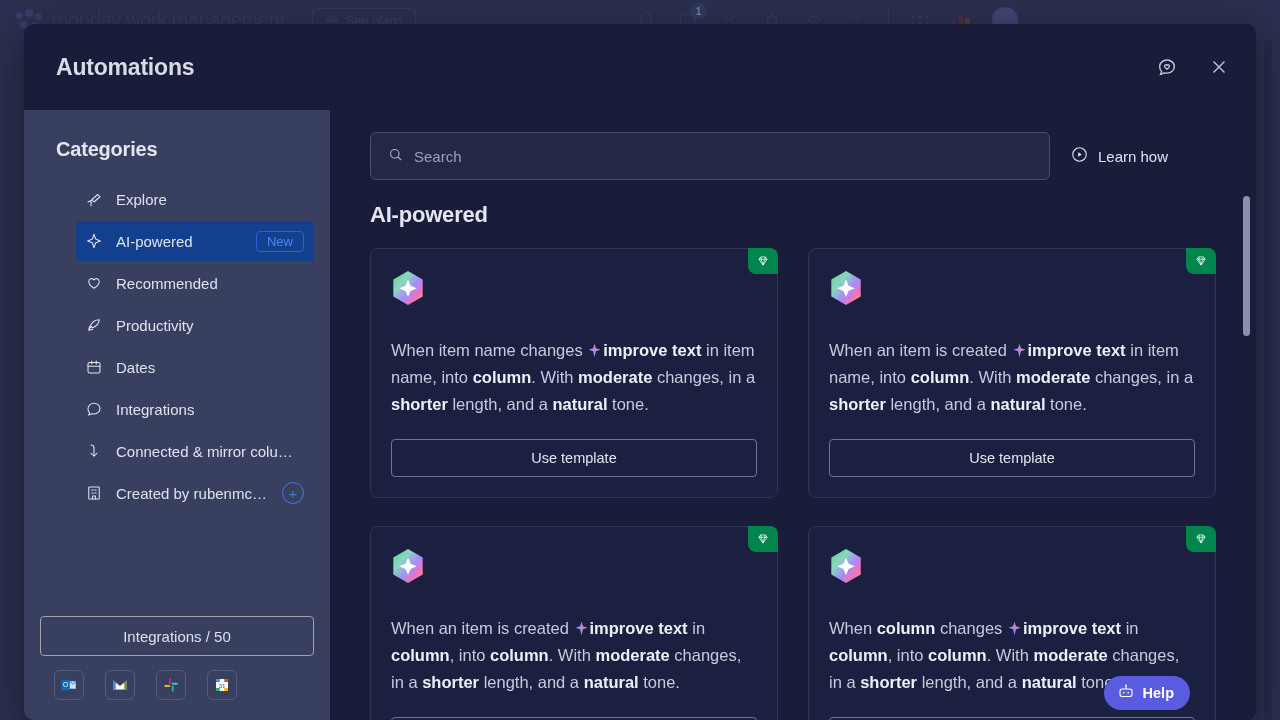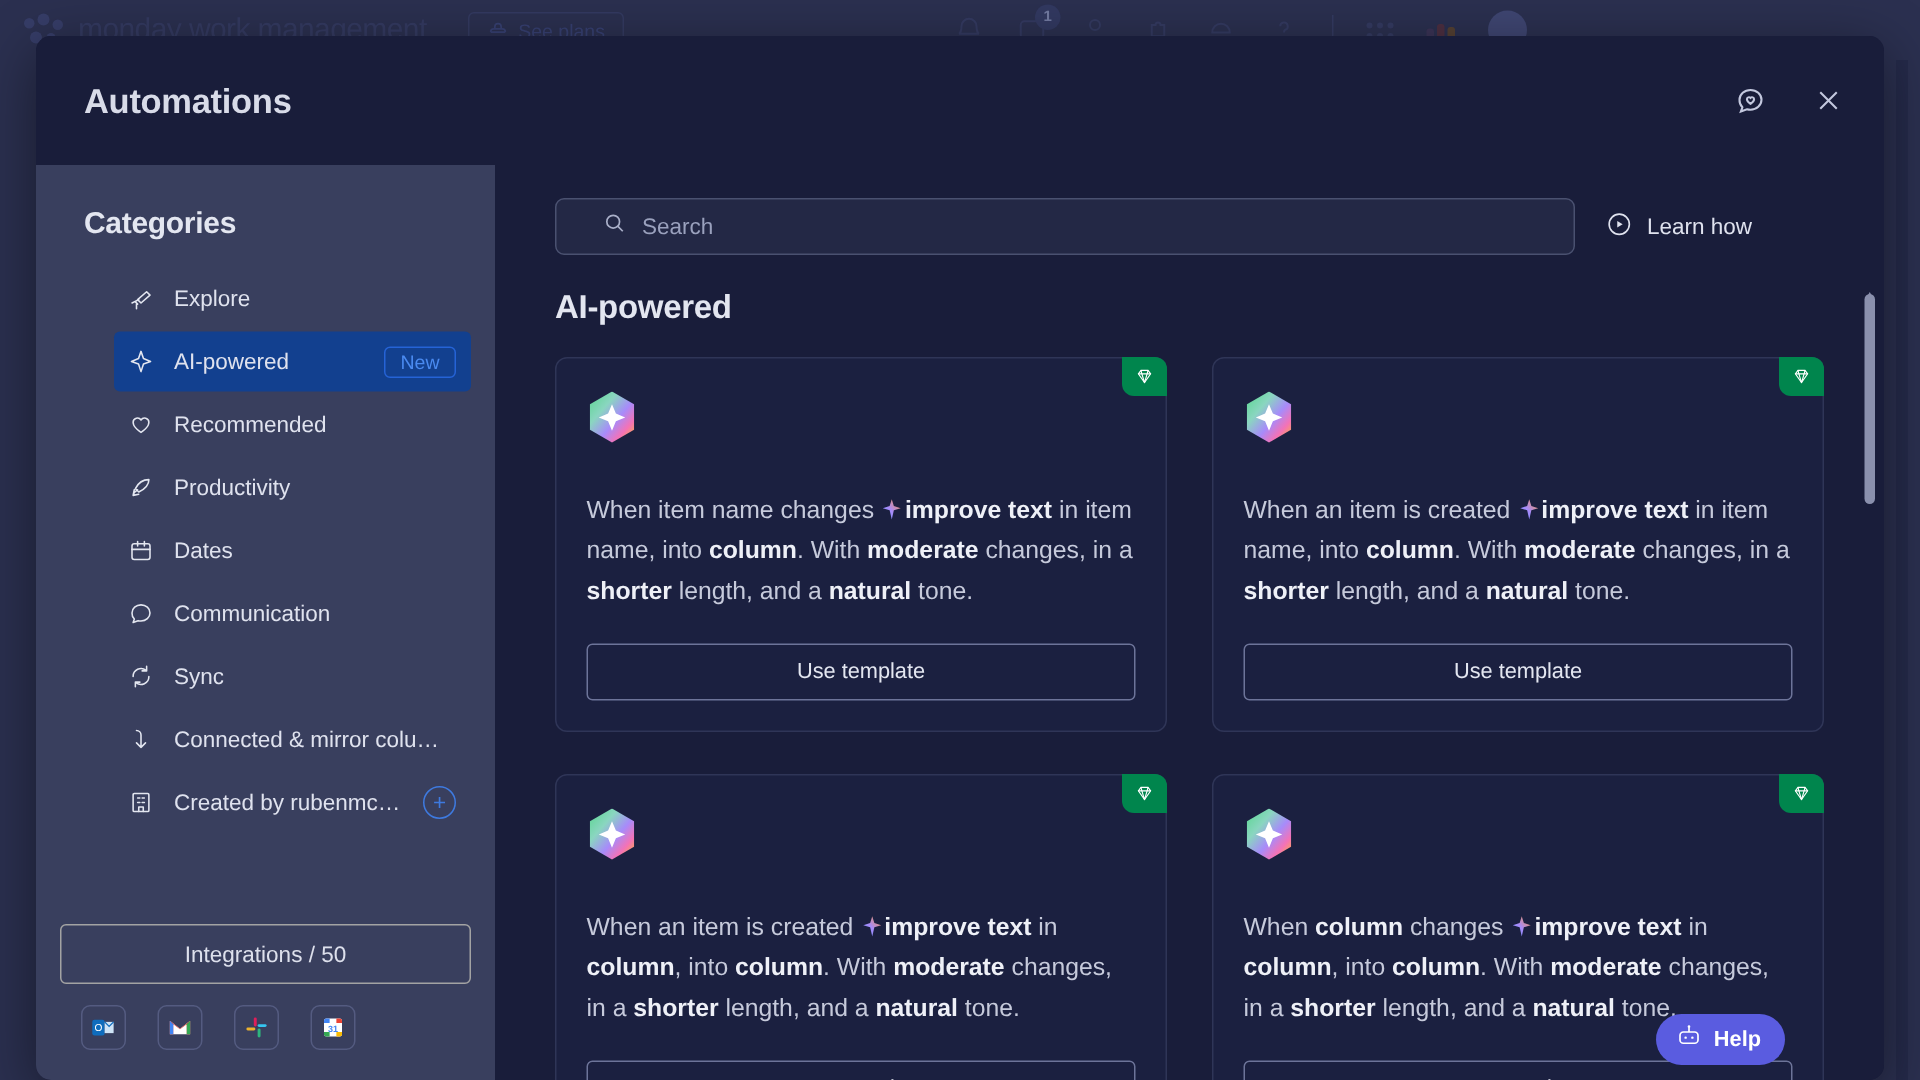--- a/index.html
+++ b/index.html
@@ -98,22 +98,22 @@
     width: 30px; height: 30px; border-radius: 6px; border: 1px solid #545b80;
     display: flex; align-items: center; justify-content: center; cursor: pointer;
     background: transparent;
   }
   .app-icon svg { width: 18px; height: 18px; }
 
   
   #content { flex: 1; min-width: 0; display: flex; flex-direction: column; background: #191d3a; position: relative; }
   #content-top { display: flex; align-items: center; padding: 22px 30px 0 40px; gap: 20px; }
   #search-wrap {
-    flex: 1; max-width: 680px; height: 38px; border: 1px solid #4a5170; border-radius: 6px;
-    display: flex; align-items: center; gap: 10px; padding: 0 30px; background: #232845;
+    flex: 1; max-width: 680px; height: 48px; border: 1px solid #4a5170; border-radius: 6px;
+    display: flex; align-items: center; gap: 10px; padding: 0 16px; background: #232845;
   }
   #search-wrap svg { width: 17px; height: 17px; stroke: #aab0c9; fill: none; stroke-width: 1.6; flex: 0 0 17px; }
   #search-input {
     border: 0; background: transparent; outline: none; color: #dfe2ee;
     font-size: 15px; width: 100%; font-family: "Liberation Sans", sans-serif;
   }
   #search-input::placeholder { color: #9aa1bd; }
   #learn-how { display: flex; align-items: center; gap: 9px; color: #dfe2ee; font-size: 15px; cursor: pointer; white-space: nowrap; }
   #learn-how svg { width: 19px; height: 19px; stroke: #dfe2ee; fill: none; stroke-width: 1.4; }
 
@@ -298,31 +298,23 @@
             </span>
           <span class="cat-label">Dates</span>
         </div>
 
         <div class="cat-item">
           <span class="cat-icon">
               <svg viewBox="0 0 24 24">
                 <path d="M20 11.5c0 4-3.6 7.2-8 7.2a9.5 9.5 0 01-2.6-.35L5 20l1.1-3.1A7 7 0 014 11.5C4 7.5 7.6 4.3 12 4.3s8 3.2 8 7.2z"></path>
               </svg>
             </span>
-          <span class="cat-label">Communication</span>
-        </div>
-
-        <div class="cat-item">
-          <span class="cat-icon">
-              <svg viewBox="0 0 24 24">
-                <path d="M19 12a7 7 0 01-11.5 5.4M5 12a7 7 0 0111.5-5.4M17 3v4h-4M7 21v-4h4"></path>
-              </svg>
-            </span>
-          <span class="cat-label">Sync</span>
-        </div>
+          <span class="cat-label">Integrations</span>
+        </div>
+
 
         <div class="cat-item">
           <span class="cat-icon">
               <svg viewBox="0 0 24 24">
                 <path d="M8 4a4 4 0 014 4v11M8 15l4 4 4-4"></path>
               </svg>
             </span>
           <span class="cat-label">Connected &amp; mirror columns</span>
         </div>
 

